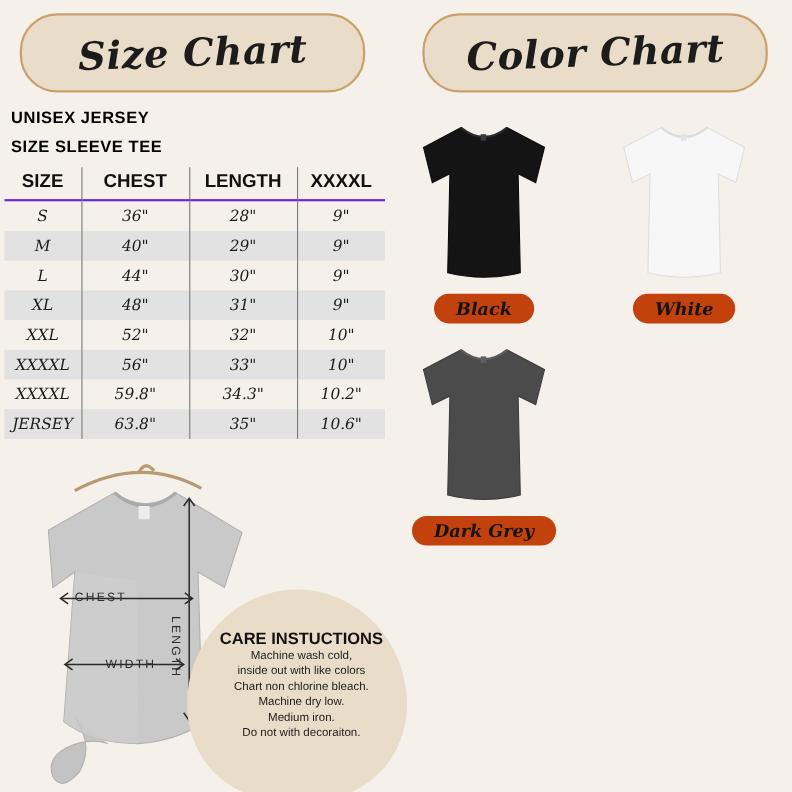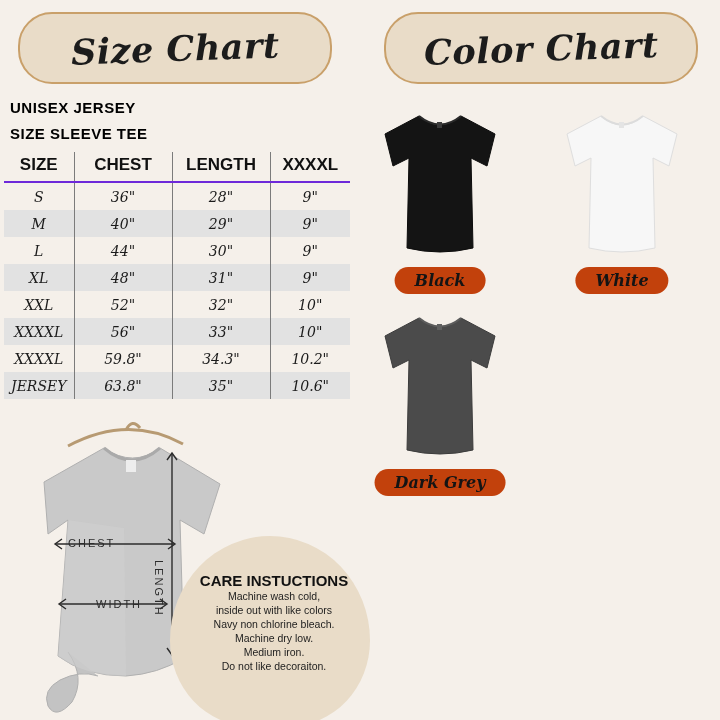--- a/index.html
+++ b/index.html
@@ -316,24 +316,24 @@
   </div>
   <div class="measure-label" id="chest-label">CHEST</div>
   <div class="measure-label" id="width-label">WIDTH</div>
   <div class="measure-label" id="length-label">LENGTH</div>
 
   <div id="care-blob"></div>
   <div id="care-box">
     <div id="care-title">CARE INSTUCTIONS</div>
     <div class="care-line">Machine wash cold,</div>
     <div class="care-line">inside out with like colors</div>
-    <div class="care-line">Navy non chlorine bleach.</div>
+    <div class="care-line">Chart non chlorine bleach.</div>
     <div class="care-line">Machine dry low.</div>
     <div class="care-line">Medium iron.</div>
-    <div class="care-line">Do not like decoraiton.</div>
+    <div class="care-line">Do not with decoraiton.</div>
   </div>
 
   <div class="tee-cell" id="tee-black">
     <svg width="150" height="160" viewBox="0 0 150 160">
       <path d="M20 34 L54 16 Q75 34 96 16 L130 34 L122 66 L106 58 L108 148
                Q75 156 42 148 L44 58 L28 66 Z" fill="#141414" stroke="#0c0c0c" stroke-width="1"></path>
       <path d="M54 16 Q75 33 96 16" fill="none" stroke="#2a2a2a" stroke-width="2"></path>
       <rect x="72" y="22" width="5" height="6" fill="#3a3a3a"></rect>
     </svg>
     <span class="tee-pill">Black</span>

